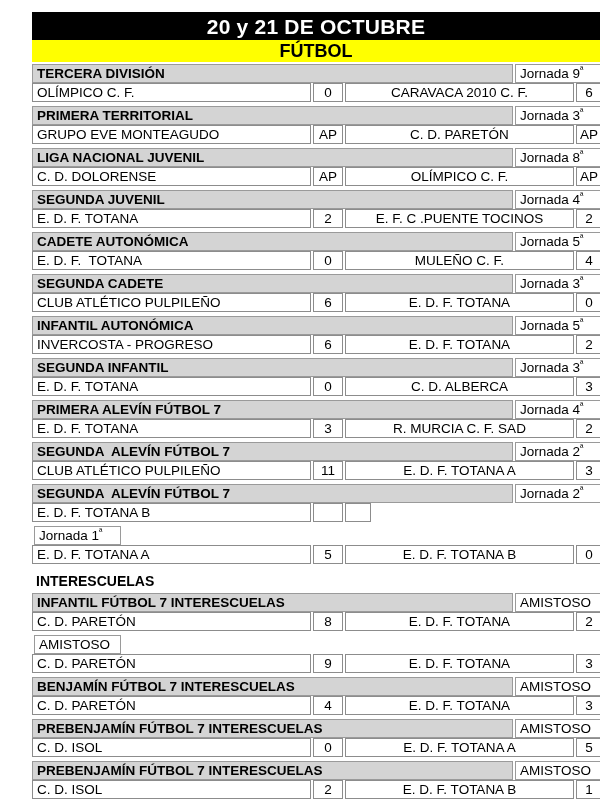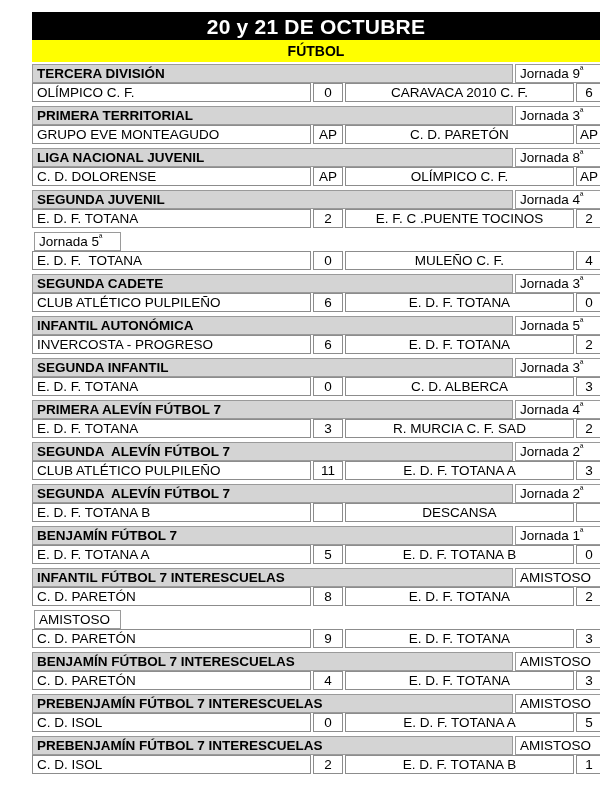--- a/index.html
+++ b/index.html
@@ -33,21 +33,21 @@
     letter-spacing: 0.2px;
     display: flex;
     align-items: center;
     justify-content: center;
     line-height: 1;
   }
   .banner-sport {
     height: 22px;
     background: #ffff00;
     color: #000000;
-    font-size: 14px;
+    font-size: 18px;
     font-weight: bold;
     display: flex;
     align-items: center;
     justify-content: center;
     line-height: 1;
   }
 
   
   .blocks {
     margin-top: 2px;
@@ -181,20 +181,21 @@
         </div>
         <div class="match-row">
           <div class="cell team-home">E. D. F. TOTANA</div>
           <div class="cell score-home">2</div>
           <div class="cell team-away">E. F. C .PUENTE TOCINOS</div>
           <div class="cell score-away">2</div>
         </div>
       </div>
       <div class="block">
         <div class="cat-row">
+          <div class="cell cat-name">CADETE AUTONÓMICA</div>
           <div class="cell cat-round">Jornada 5<sup class="ord">ª</sup></div>
         </div>
         <div class="match-row">
           <div class="cell team-home">E. D. F.  TOTANA</div>
           <div class="cell score-home">0</div>
           <div class="cell team-away">MULEÑO C. F.</div>
           <div class="cell score-away">4</div>
         </div>
       </div>
       <div class="block">
@@ -258,36 +259,35 @@
         </div>
       </div>
       <div class="block">
         <div class="cat-row">
           <div class="cell cat-name">SEGUNDA  ALEVÍN FÚTBOL 7</div>
           <div class="cell cat-round">Jornada 2<sup class="ord">ª</sup></div>
         </div>
         <div class="match-row">
           <div class="cell team-home">E. D. F. TOTANA B</div>
           <div class="cell score-home"></div>
-          <div class="cell team-away">DESCANSA</div>
           <div class="cell score-away"></div>
         </div>
       </div>
       <div class="block">
         <div class="cat-row">
-          <div class="cell cat-name">BENJAMÍN FÚTBOL 7</div>
           <div class="cell cat-round">Jornada 1<sup class="ord">ª</sup></div>
         </div>
         <div class="match-row">
           <div class="cell team-home">E. D. F. TOTANA A</div>
           <div class="cell score-home">5</div>
           <div class="cell team-away">E. D. F. TOTANA B</div>
           <div class="cell score-away">0</div>
         </div>
       </div>
+      <div class="section-label">INTERESCUELAS</div>
       <div class="block">
         <div class="cat-row">
           <div class="cell cat-name">INFANTIL FÚTBOL 7 INTERESCUELAS</div>
           <div class="cell cat-round">AMISTOSO</div>
         </div>
         <div class="match-row">
           <div class="cell team-home">C. D. PARETÓN</div>
           <div class="cell score-home">8</div>
           <div class="cell team-away">E. D. F. TOTANA</div>
           <div class="cell score-away">2</div>

